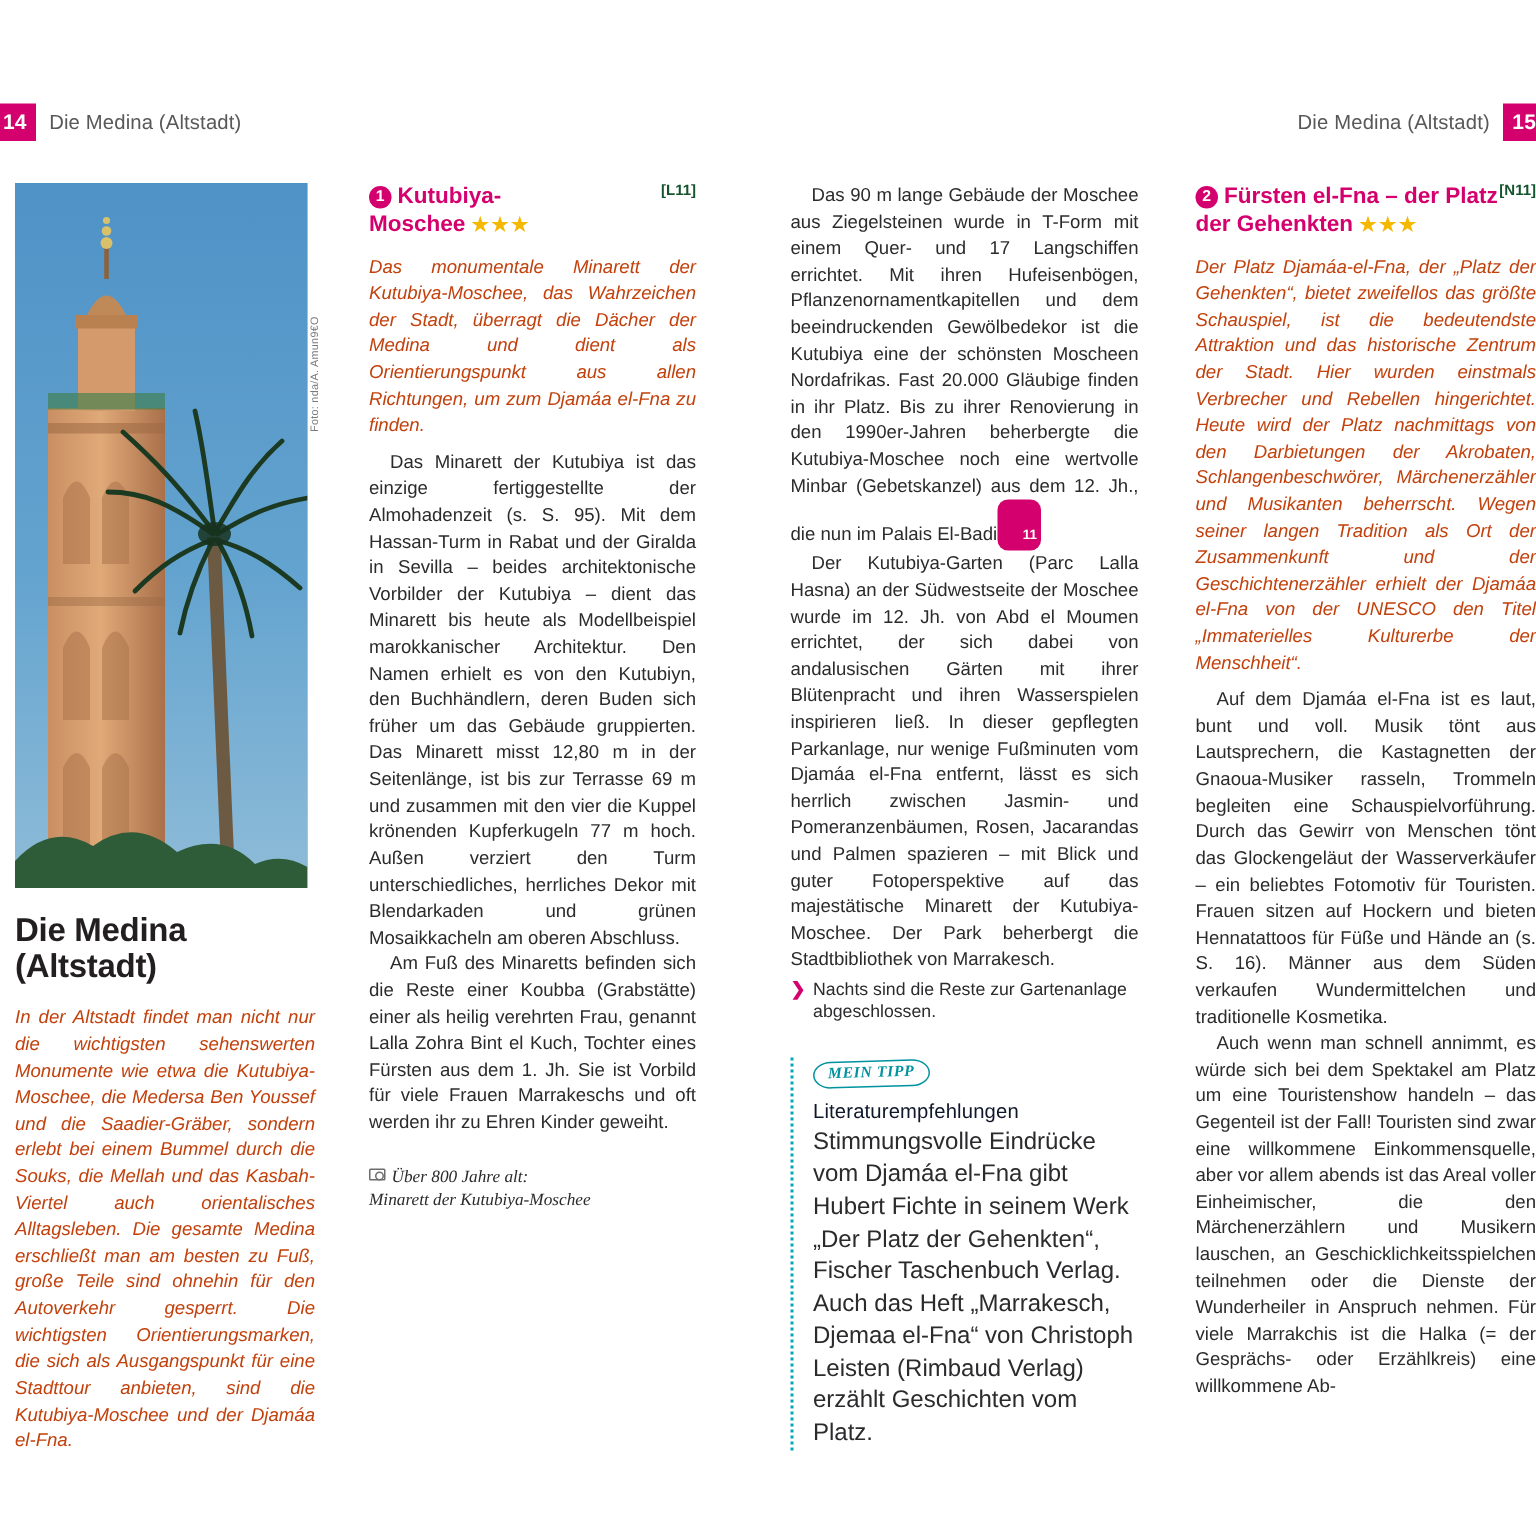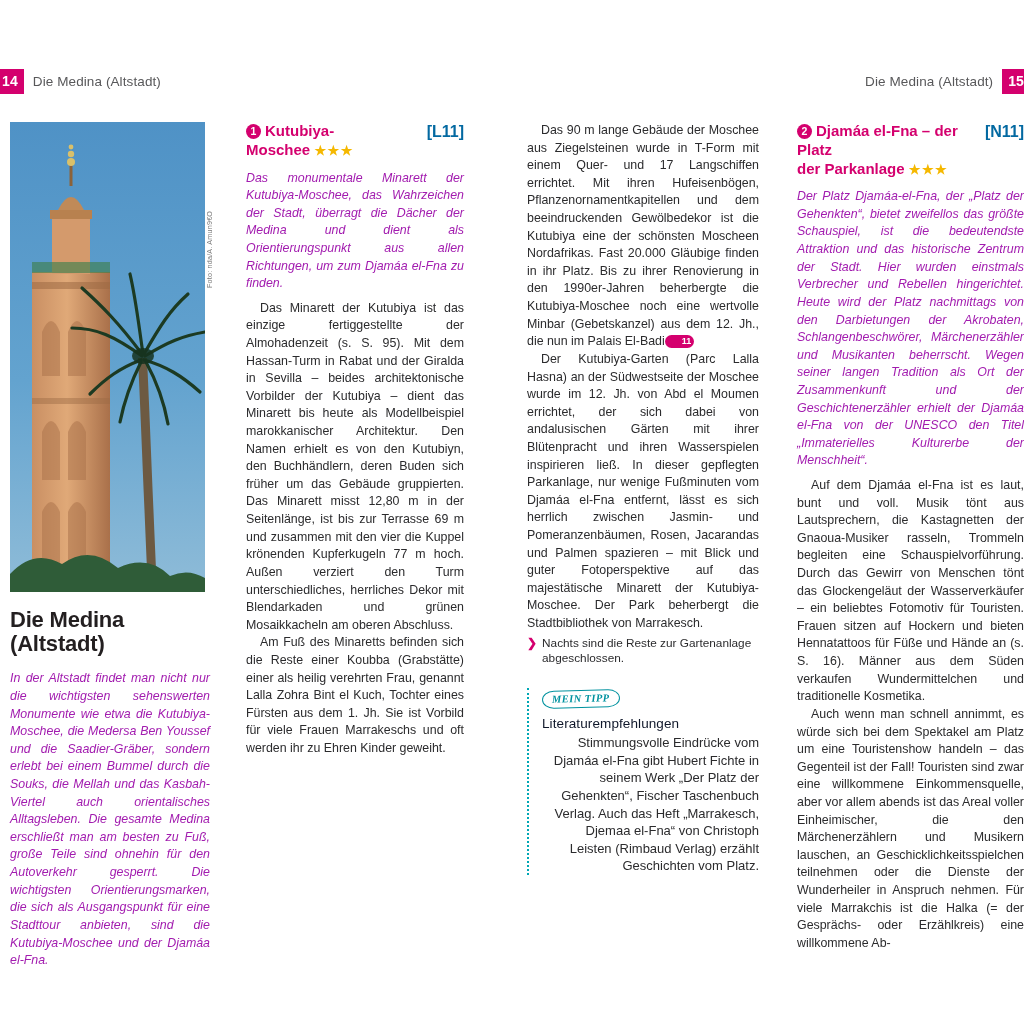--- a/index.html
+++ b/index.html
@@ -101,32 +101,32 @@
     font-size: 10.5px;
     font-weight: bold;
     line-height: 15px;
     text-align: center;
     vertical-align: 1px;
     margin-right: 4px;
   }
   .stars { color: #f5b800; font-size: 13px; letter-spacing: 1.5px; }
   .gridref {
     float: right;
-    color: #0369a1;
-    font-weight: bold;
-    font-size: 16px;
+    color: #14532d;
+    font-weight: bold;
+    font-size: 10px;
     letter-spacing: 0;
   }
 
   
   .lead {
     font-style: italic;
     font-size: 12.4px;
     line-height: 1.42;
-    color: #a21caf;
+    color: #c2410c;
     text-align: justify;
     margin: 0 0 7px 0;
   }
   .body {
     font-size: 12.4px;
     line-height: 1.42;
     color: #2b2b2d;
     text-align: justify;
     margin: 0;
     text-indent: 14px;
@@ -136,21 +136,21 @@
   .inline-badge {
     display: inline-block;
     min-width: 15px; height: 13px;
     border-radius: 7px;
     background: #d4006e;
     color: #fff;
     font-size: 9px;
     font-weight: bold;
     line-height: 13px;
     text-align: right;
-    padding: 0 3px;
+    padding: 17px 3px;
     vertical-align: 1px;
   }
 
   
   .note {
     display: flex;
     gap: 5px;
     font-size: 11.8px;
     line-height: 1.3;
     color: #2b2b2d;
@@ -206,24 +206,24 @@
     transform: rotate(-1.6deg);
     margin-bottom: 6px;
   }
   .tip-title {
     color: #0f172a;
     font-size: 13.5px;
     margin: 2px 0 3px 0;
     letter-spacing: .1px;
   }
   .tip-body {
-    font-size: 13px;
+    font-size: 16px;
     line-height: 1.35;
     color: #2b2b2d;
-    text-align: right;
+    text-align: left;
   }
 </style>
 </head>
 <body>
 
 <div class="page">
 
   <div class="runhead runhead-left">
     <span class="folio">14</span>
     <span class="rh-text">Die Medina (Altstadt)</span>
@@ -304,20 +304,24 @@
     <div class="sight-head">
       <span class="gridref">[L11]</span>
       <span class="bullet">1</span><span>Kutubiya-</span><br>
       <span>Moschee</span>
       <span class="stars">★★★</span>
     </div>
     <p class="lead">Das monumentale Minarett der Kutubiya-Moschee, das Wahrzeichen der Stadt, überragt die Dächer der Medina und dient als Orientierungspunkt aus allen Richtungen, um zum Djamáa el-Fna zu finden.</p>
     <p class="body">Das Minarett der Kutubiya ist das einzige fertiggestellte der Almohadenzeit (s. S. 95). Mit dem Hassan-Turm in Rabat und der Giralda in Sevilla – beides architektonische Vorbilder der Kutubiya – dient das Minarett bis heute als Modellbeispiel marokkanischer Architektur. Den Namen erhielt es von den Kutubiyn, den Buchhändlern, deren Buden sich früher um das Gebäude gruppierten. Das Minarett misst 12,80 m in der Seitenlänge, ist bis zur Terrasse 69 m und zusammen mit den vier die Kuppel krönenden Kupferkugeln 77 m hoch. Außen verziert den Turm unterschiedliches, herrliches Dekor mit Blendarkaden und grünen Mosaikkacheln am oberen Abschluss.</p>
     <p class="body">Am Fuß des Minaretts befinden sich die Reste einer Koubba (Grabstätte) einer als heilig verehrten Frau, genannt Lalla Zohra Bint el Kuch, Tochter eines Fürsten aus dem 1. Jh. Sie ist Vorbild für viele Frauen Marrakeschs und oft werden ihr zu Ehren Kinder geweiht.</p>
 
+    <div class="caption">
+      <span class="cam-icon"></span><span>Über 800 Jahre alt:</span><br>
+      <span>Minarett der Kutubiya-Moschee</span>
+    </div>
   </div>
 
   <div class="col col2">
     <p class="body"><span>Das 90 m lange Gebäude der Moschee aus Ziegelsteinen wurde in T-Form mit einem Quer- und 17 Langschiffen errichtet. Mit ihren Hufeisenbögen, Pflanzenornamentkapitellen und dem beeindruckenden Gewölbedekor ist die Kutubiya eine der schönsten Moscheen Nordafrikas. Fast 20.000 Gläubige finden in ihr Platz. Bis zu ihrer Renovierung in den 1990er-Jahren beherbergte die Kutubiya-Moschee noch eine wertvolle Minbar (Gebetskanzel) aus dem 12. Jh., die nun im Palais El-Badi</span><span class="inline-badge">11</span></p>
     <p class="body">Der Kutubiya-Garten (Parc Lalla Hasna) an der Südwestseite der Moschee wurde im 12. Jh. von Abd el Moumen errichtet, der sich dabei von andalusischen Gärten mit ihrer Blütenpracht und ihren Wasserspielen inspirieren ließ. In dieser gepflegten Parkanlage, nur wenige Fußminuten vom Djamáa el-Fna entfernt, lässt es sich herrlich zwischen Jasmin- und Pomeranzenbäumen, Rosen, Jacarandas und Palmen spazieren – mit Blick und guter Fotoperspektive auf das majestätische Minarett der Kutubiya-Moschee. Der Park beherbergt die Stadtbibliothek von Marrakesch.</p>
 
     <div class="note">
       <span class="arrow">❯</span>
       <span>Nachts sind die Reste zur Gartenanlage abgeschlossen.</span>
     </div>
@@ -325,22 +329,22 @@
     <div class="tipbox">
       <div class="tip-stamp">MEIN TIPP</div>
       <div class="tip-title">Literaturempfehlungen</div>
       <div class="tip-body">Stimmungsvolle Eindrücke vom Djamáa el-Fna gibt Hubert Fichte in seinem Werk „Der Platz der Gehenkten“, Fischer Taschenbuch Verlag. Auch das Heft „Marrakesch, Djemaa el-Fna“ von Christoph Leisten (Rimbaud Verlag) erzählt Geschichten vom Platz.</div>
     </div>
   </div>
 
   <div class="col col3">
     <div class="sight-head">
       <span class="gridref">[N11]</span>
-      <span class="bullet">2</span><span>Djamáa el-Fna – der Platz</span><br>
-      <span>der Parkanlage</span>
+      <span class="bullet">2</span><span>Fürsten el-Fna – der Platz</span><br>
+      <span>der Gehenkten</span>
       <span class="stars">★★★</span>
     </div>
     <p class="lead">Der Platz Djamáa-el-Fna, der „Platz der Gehenkten“, bietet zweifellos das größte Schauspiel, ist die bedeutendste Attraktion und das historische Zentrum der Stadt. Hier wurden einstmals Verbrecher und Rebellen hingerichtet. Heute wird der Platz nachmittags von den Darbietungen der Akrobaten, Schlangenbeschwörer, Märchenerzähler und Musikanten beherrscht. Wegen seiner langen Tradition als Ort der Zusammenkunft und der Geschichtenerzähler erhielt der Djamáa el-Fna von der UNESCO den Titel „Immaterielles Kulturerbe der Menschheit“.</p>
     <p class="body">Auf dem Djamáa el-Fna ist es laut, bunt und voll. Musik tönt aus Lautsprechern, die Kastagnetten der Gnaoua-Musiker rasseln, Trommeln begleiten eine Schauspielvorführung. Durch das Gewirr von Menschen tönt das Glockengeläut der Wasserverkäufer – ein beliebtes Fotomotiv für Touristen. Frauen sitzen auf Hockern und bieten Hennatattoos für Füße und Hände an (s. S. 16). Männer aus dem Süden verkaufen Wundermittelchen und traditionelle Kosmetika.</p>
     <p class="body">Auch wenn man schnell annimmt, es würde sich bei dem Spektakel am Platz um eine Touristenshow handeln – das Gegenteil ist der Fall! Touristen sind zwar eine willkommene Einkommensquelle, aber vor allem abends ist das Areal voller Einheimischer, die den Märchenerzählern und Musikern lauschen, an Geschicklichkeitsspielchen teilnehmen oder die Dienste der Wunderheiler in Anspruch nehmen. Für viele Marrakchis ist die Halka (= der Gesprächs- oder Erzählkreis) eine willkommene Ab-</p>
   </div>
 
 </div>
 
 </body></html>

